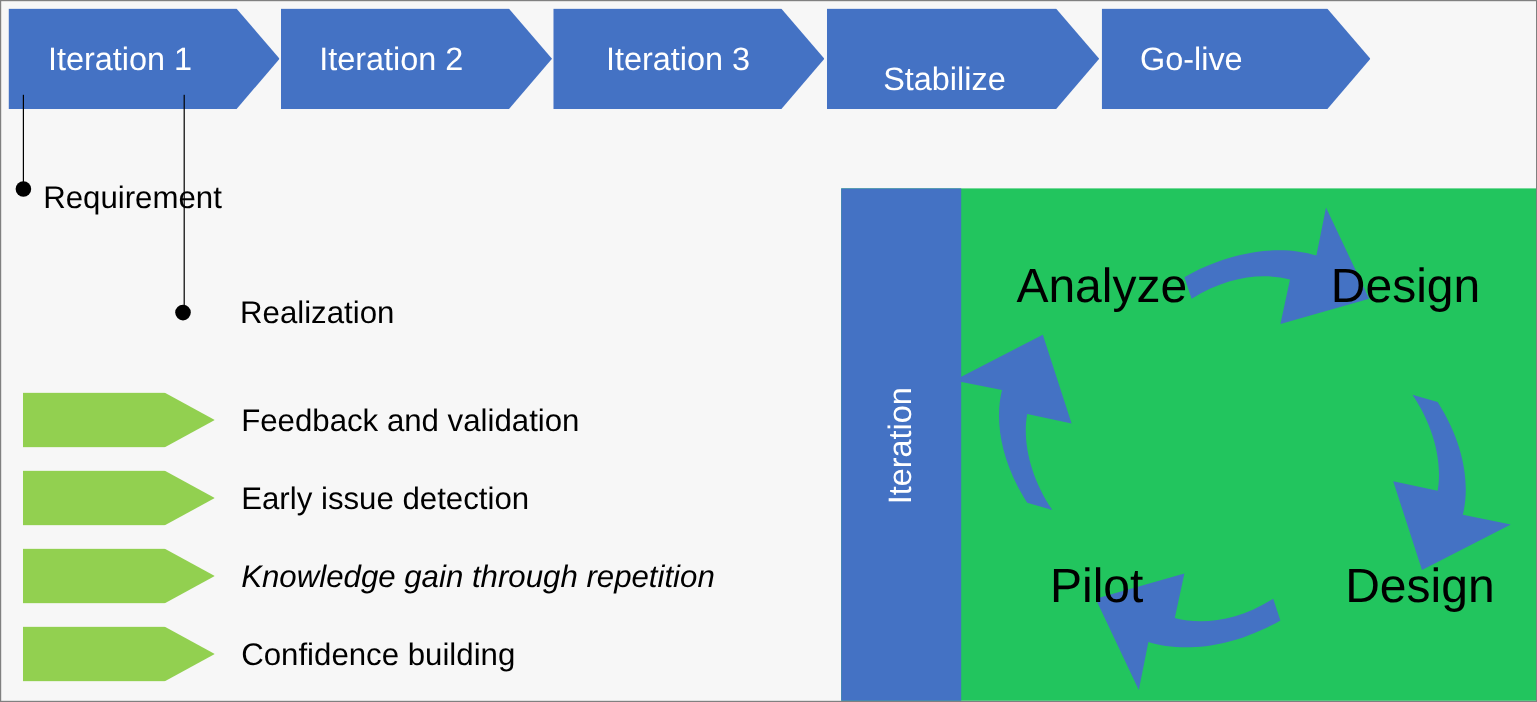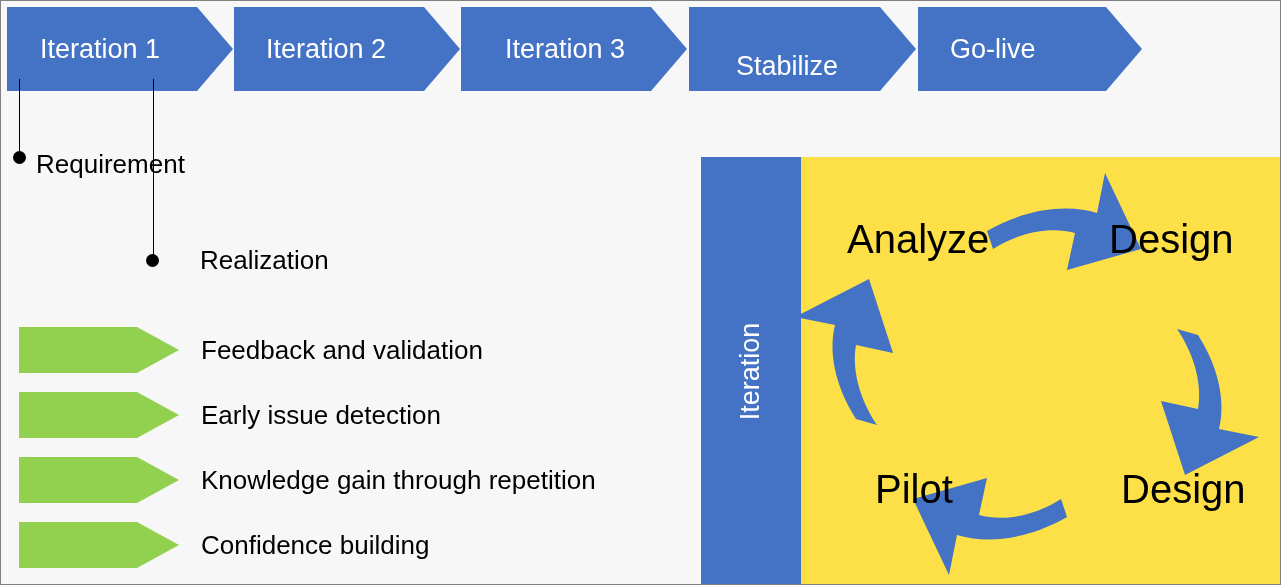--- a/index.html
+++ b/index.html
@@ -72,21 +72,21 @@
     color:#000000;
     white-space:nowrap;
     line-height:1;
   }
 
   
   .cycle-panel{
     position:absolute;
     left:700px;top:156px;
     width:580px;height:428px;
-    background:#fde047;
+    background:#22c55e;
   }
   .cycle-bar{
     position:absolute;
     left:700px;top:156px;
     width:100px;height:428px;
     background:#4472C4;
   }
   .cycle-bar-label{
     position:absolute;
     left:0;top:0;
@@ -148,21 +148,21 @@
   <div class="benefit-row" style="top:326px;width:660px;">
     <div class="benefit-arrow"></div>
     <div class="benefit-label">Feedback and validation</div>
   </div>
 
   <div class="benefit-row" style="top:391px;width:660px;">
     <div class="benefit-arrow"></div>
     <div class="benefit-label">Early issue detection</div>
   </div>
 
-  <div class="benefit-row" style="top:456px;width:660px;">
+  <div class="benefit-row" style="top:456px;width:660px;font-style:italic;">
     <div class="benefit-arrow"></div>
     <div class="benefit-label">Knowledge gain through repetition</div>
   </div>
 
   <div class="benefit-row" style="top:521px;width:660px;">
     <div class="benefit-arrow"></div>
     <div class="benefit-label">Confidence building</div>
   </div>
 
   <div class="cycle-panel">

